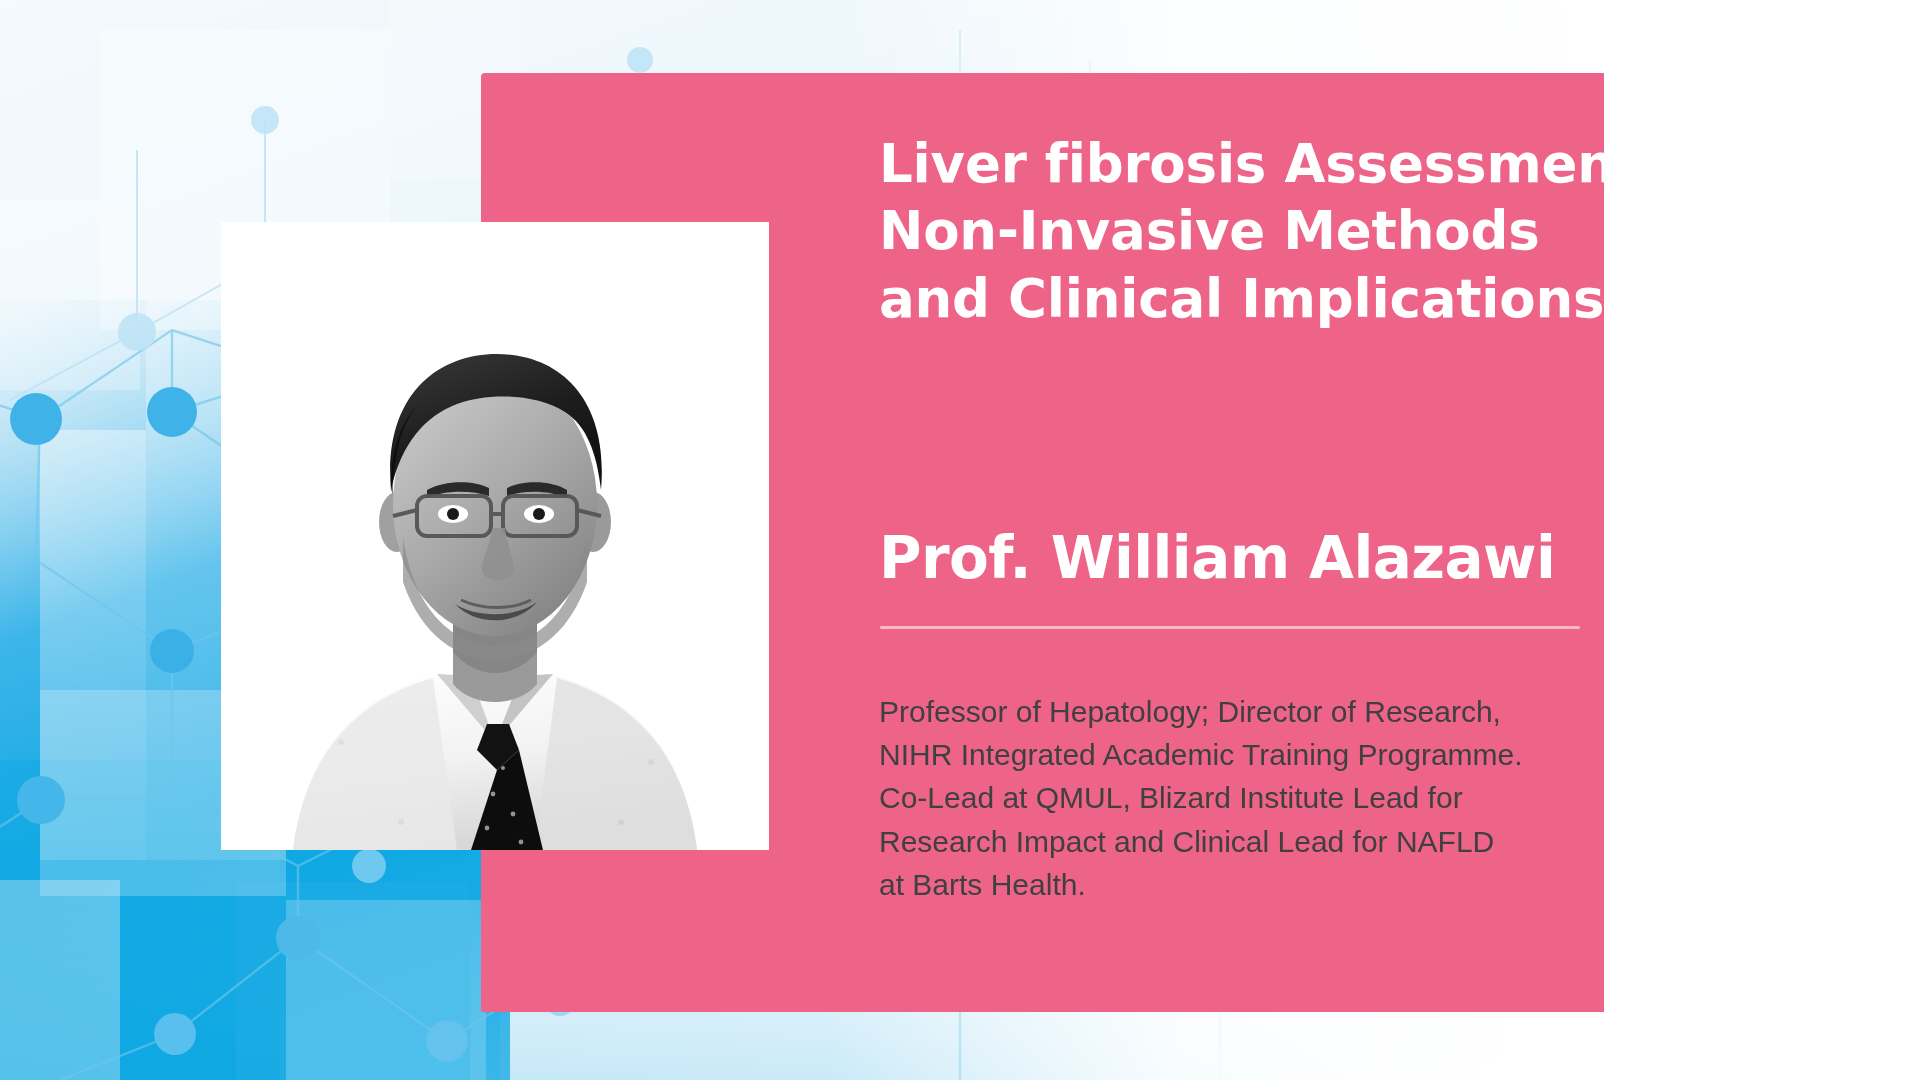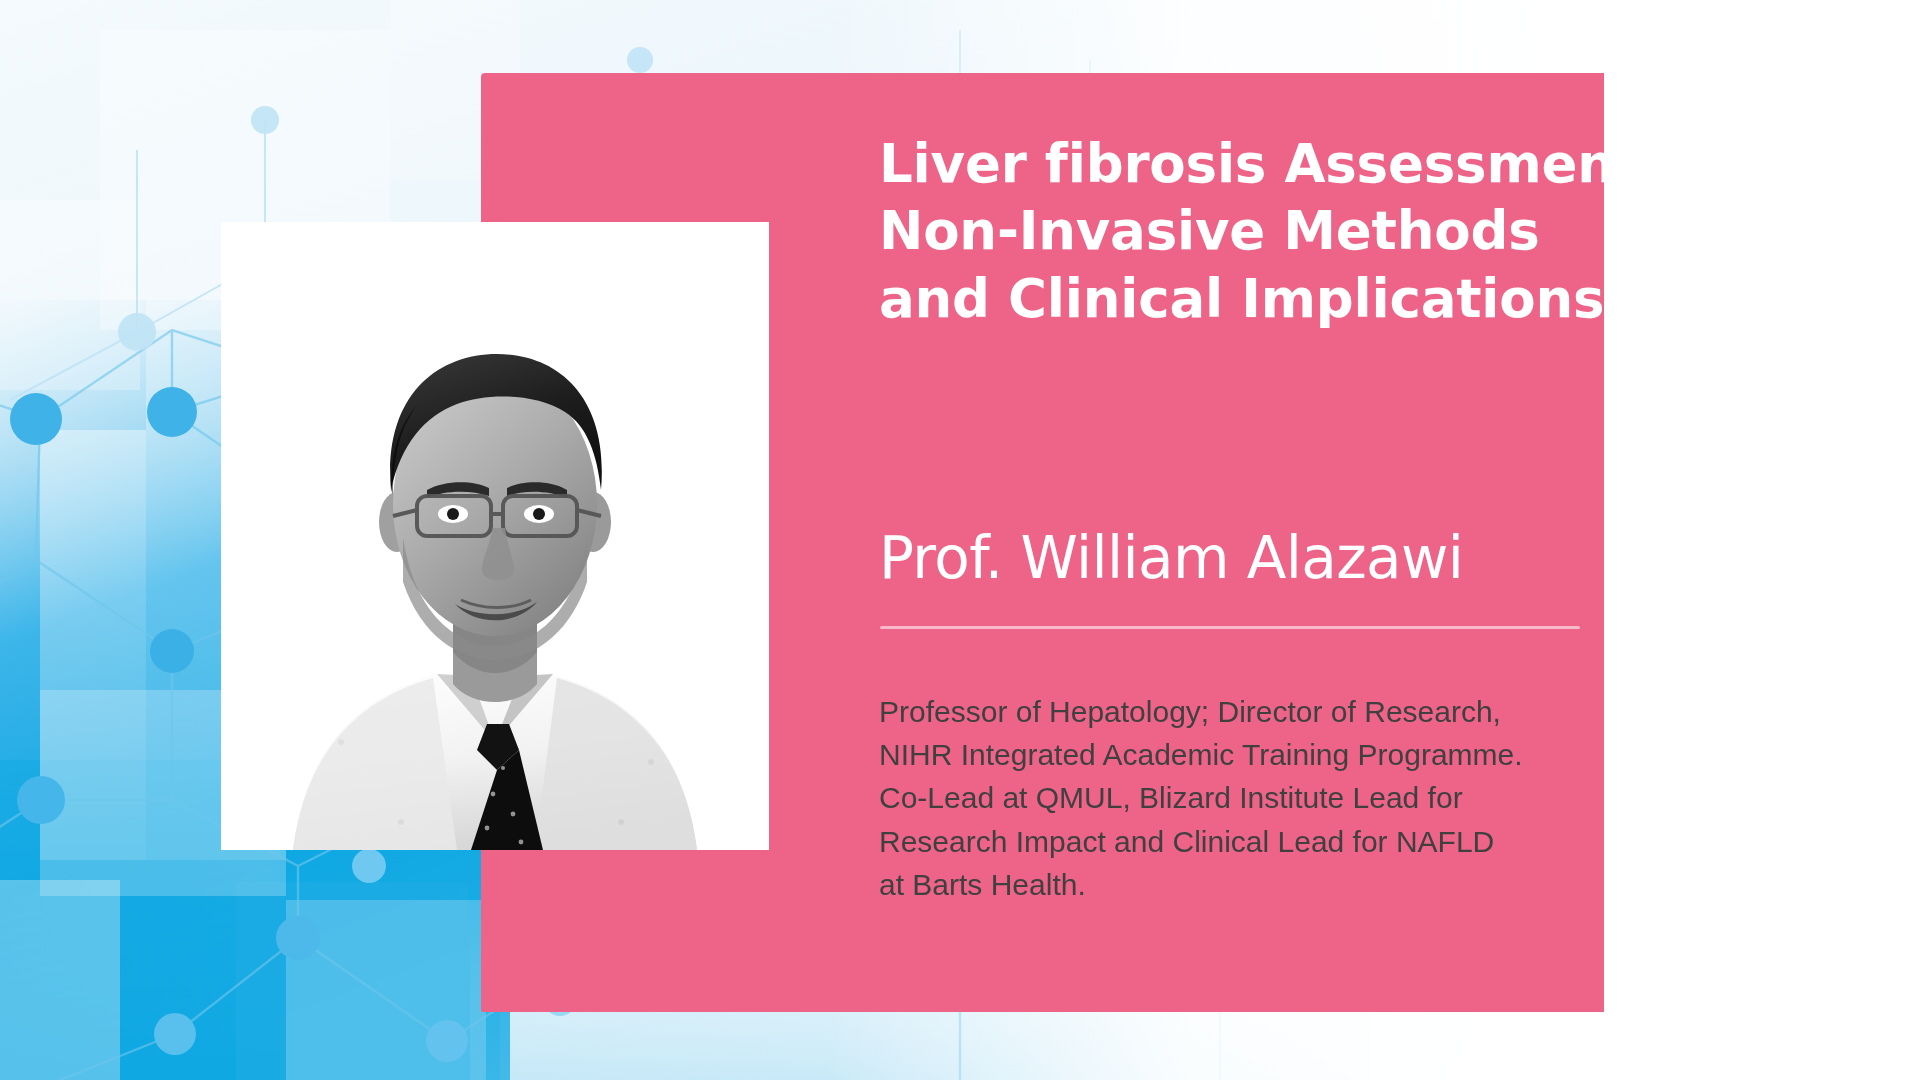--- a/index.html
+++ b/index.html
@@ -98,21 +98,21 @@
     line-height: 1.27;
     letter-spacing: -0.2px;
     margin: 0;
     white-space: pre-line;
   }
 
   .speaker-name {
     color: #ffffff;
     font-family: "DejaVu Sans", sans-serif;
     font-size: 58px;
-    font-weight: 400;
+    font-weight: 700;
     line-height: 1.05;
     letter-spacing: -0.6px;
     margin: 0;
     position: absolute;
     left: 0;
     top: 398px;
     width: 940px;
   }
 
   .divider {

